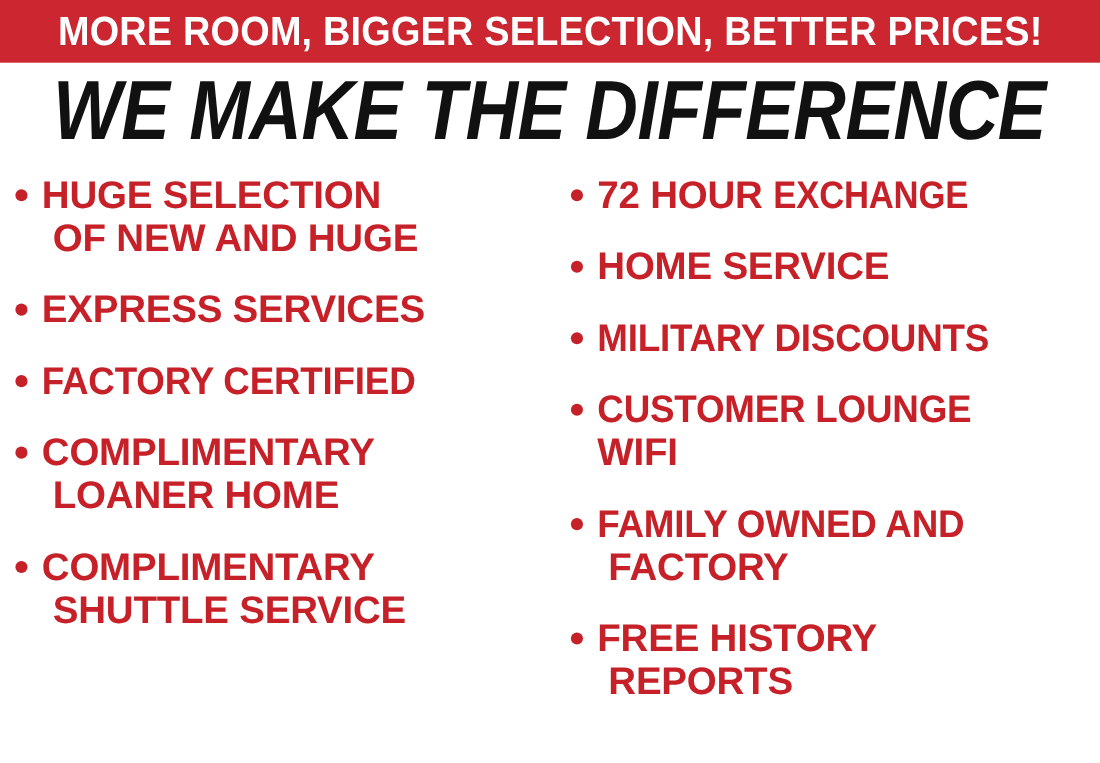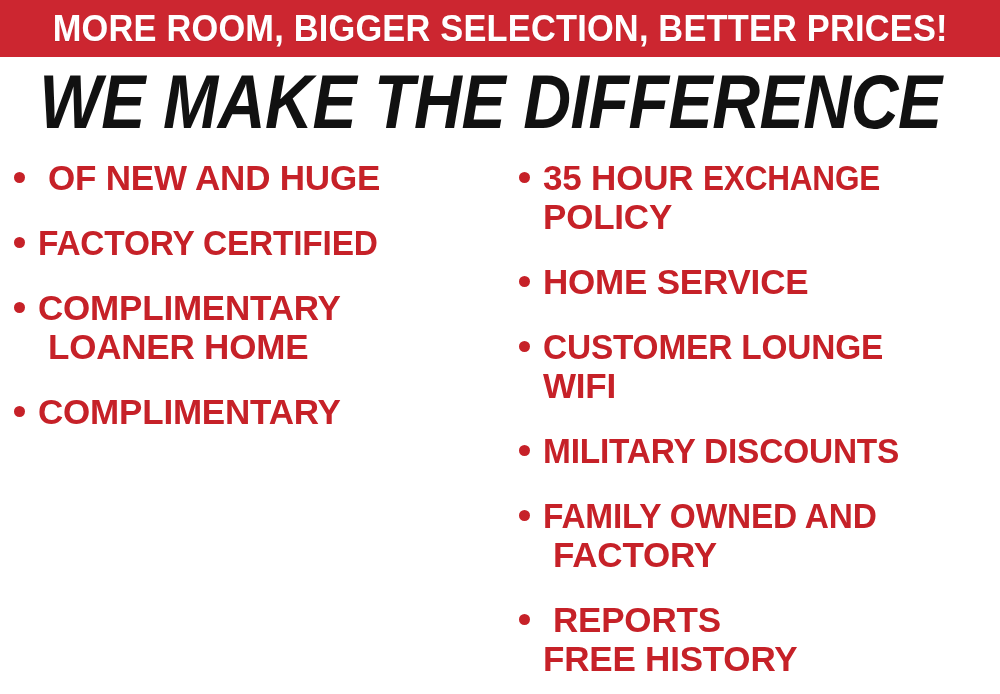--- a/index.html
+++ b/index.html
@@ -51,21 +51,21 @@
 
   
   .headline-wrap {
     position: absolute;
     left: 0;
     top: 62px;
     width: 1000px;
     height: 78px;
     display: flex;
     align-items: center;
-    justify-content: flex-start;
+    justify-content: center;
     overflow: hidden;
   }
   .headline {
     color: #111111;
     font-family: "Liberation Sans Narrow", "Liberation Sans", sans-serif;
     font-weight: bold;
     font-style: italic;
     font-size: 72px;
     line-height: 72px;
     letter-spacing: -0.5px;
@@ -154,94 +154,101 @@
     <div class="headline">WE MAKE THE DIFFERENCE</div>
   </div>
 
   <div class="columns">
 
     <div class="column column-left">
 
       <div class="bullet-item">
         <span class="bullet-dot"></span>
         <div class="bullet-lines">
+          <div class="bullet-line">HUGE SELECTION</div>
           <div class="bullet-line indent">OF NEW AND HUGE</div>
         </div>
       </div>
 
+      <div class="bullet-item">
+        <span class="bullet-dot"></span>
+        <div class="bullet-lines">
+          <div class="bullet-line">EXPRESS SERVICES</div>
+        </div>
+      </div>
 
       <div class="bullet-item">
         <span class="bullet-dot"></span>
         <div class="bullet-lines">
           <div class="bullet-line squeeze">FACTORY CERTIFIED</div>
         </div>
       </div>
 
       <div class="bullet-item">
         <span class="bullet-dot"></span>
         <div class="bullet-lines">
           <div class="bullet-line">COMPLIMENTARY</div>
           <div class="bullet-line indent">LOANER HOME</div>
         </div>
       </div>
 
       <div class="bullet-item">
         <span class="bullet-dot"></span>
         <div class="bullet-lines">
           <div class="bullet-line">COMPLIMENTARY</div>
+          <div class="bullet-line indent">SHUTTLE SERVICE</div>
         </div>
       </div>
 
     </div>
 
     <div class="column column-right">
 
       <div class="bullet-item">
         <span class="bullet-dot"></span>
         <div class="bullet-lines">
-          <div class="bullet-line"><span>35 HOUR </span><span class="mixed-tight">EXCHANGE</span></div>
-          <div class="bullet-line">POLICY</div>
+          <div class="bullet-line"><span>72 HOUR </span><span class="mixed-tight">EXCHANGE</span></div>
         </div>
       </div>
 
       <div class="bullet-item">
         <span class="bullet-dot"></span>
         <div class="bullet-lines">
           <div class="bullet-line">HOME SERVICE</div>
+        </div>
+      </div>
+
+      <div class="bullet-item">
+        <span class="bullet-dot"></span>
+        <div class="bullet-lines">
+          <div class="bullet-line squeeze">MILITARY DISCOUNTS</div>
         </div>
       </div>
 
       <div class="bullet-item">
         <span class="bullet-dot"></span>
         <div class="bullet-lines">
           <div class="bullet-line squeeze">CUSTOMER LOUNGE</div>
           <div class="bullet-line">WIFI</div>
         </div>
       </div>
 
       <div class="bullet-item">
         <span class="bullet-dot"></span>
         <div class="bullet-lines">
-          <div class="bullet-line squeeze">MILITARY DISCOUNTS</div>
-        </div>
-      </div>
-
-      <div class="bullet-item">
-        <span class="bullet-dot"></span>
-        <div class="bullet-lines">
           <div class="bullet-line squeeze">FAMILY OWNED AND</div>
           <div class="bullet-line indent">FACTORY</div>
         </div>
       </div>
 
       <div class="bullet-item">
         <span class="bullet-dot"></span>
         <div class="bullet-lines">
+          <div class="bullet-line">FREE HISTORY</div>
           <div class="bullet-line indent">REPORTS</div>
-          <div class="bullet-line">FREE HISTORY</div>
         </div>
       </div>
 
     </div>
 
   </div>
 
 </div>
 
 </body></html>

